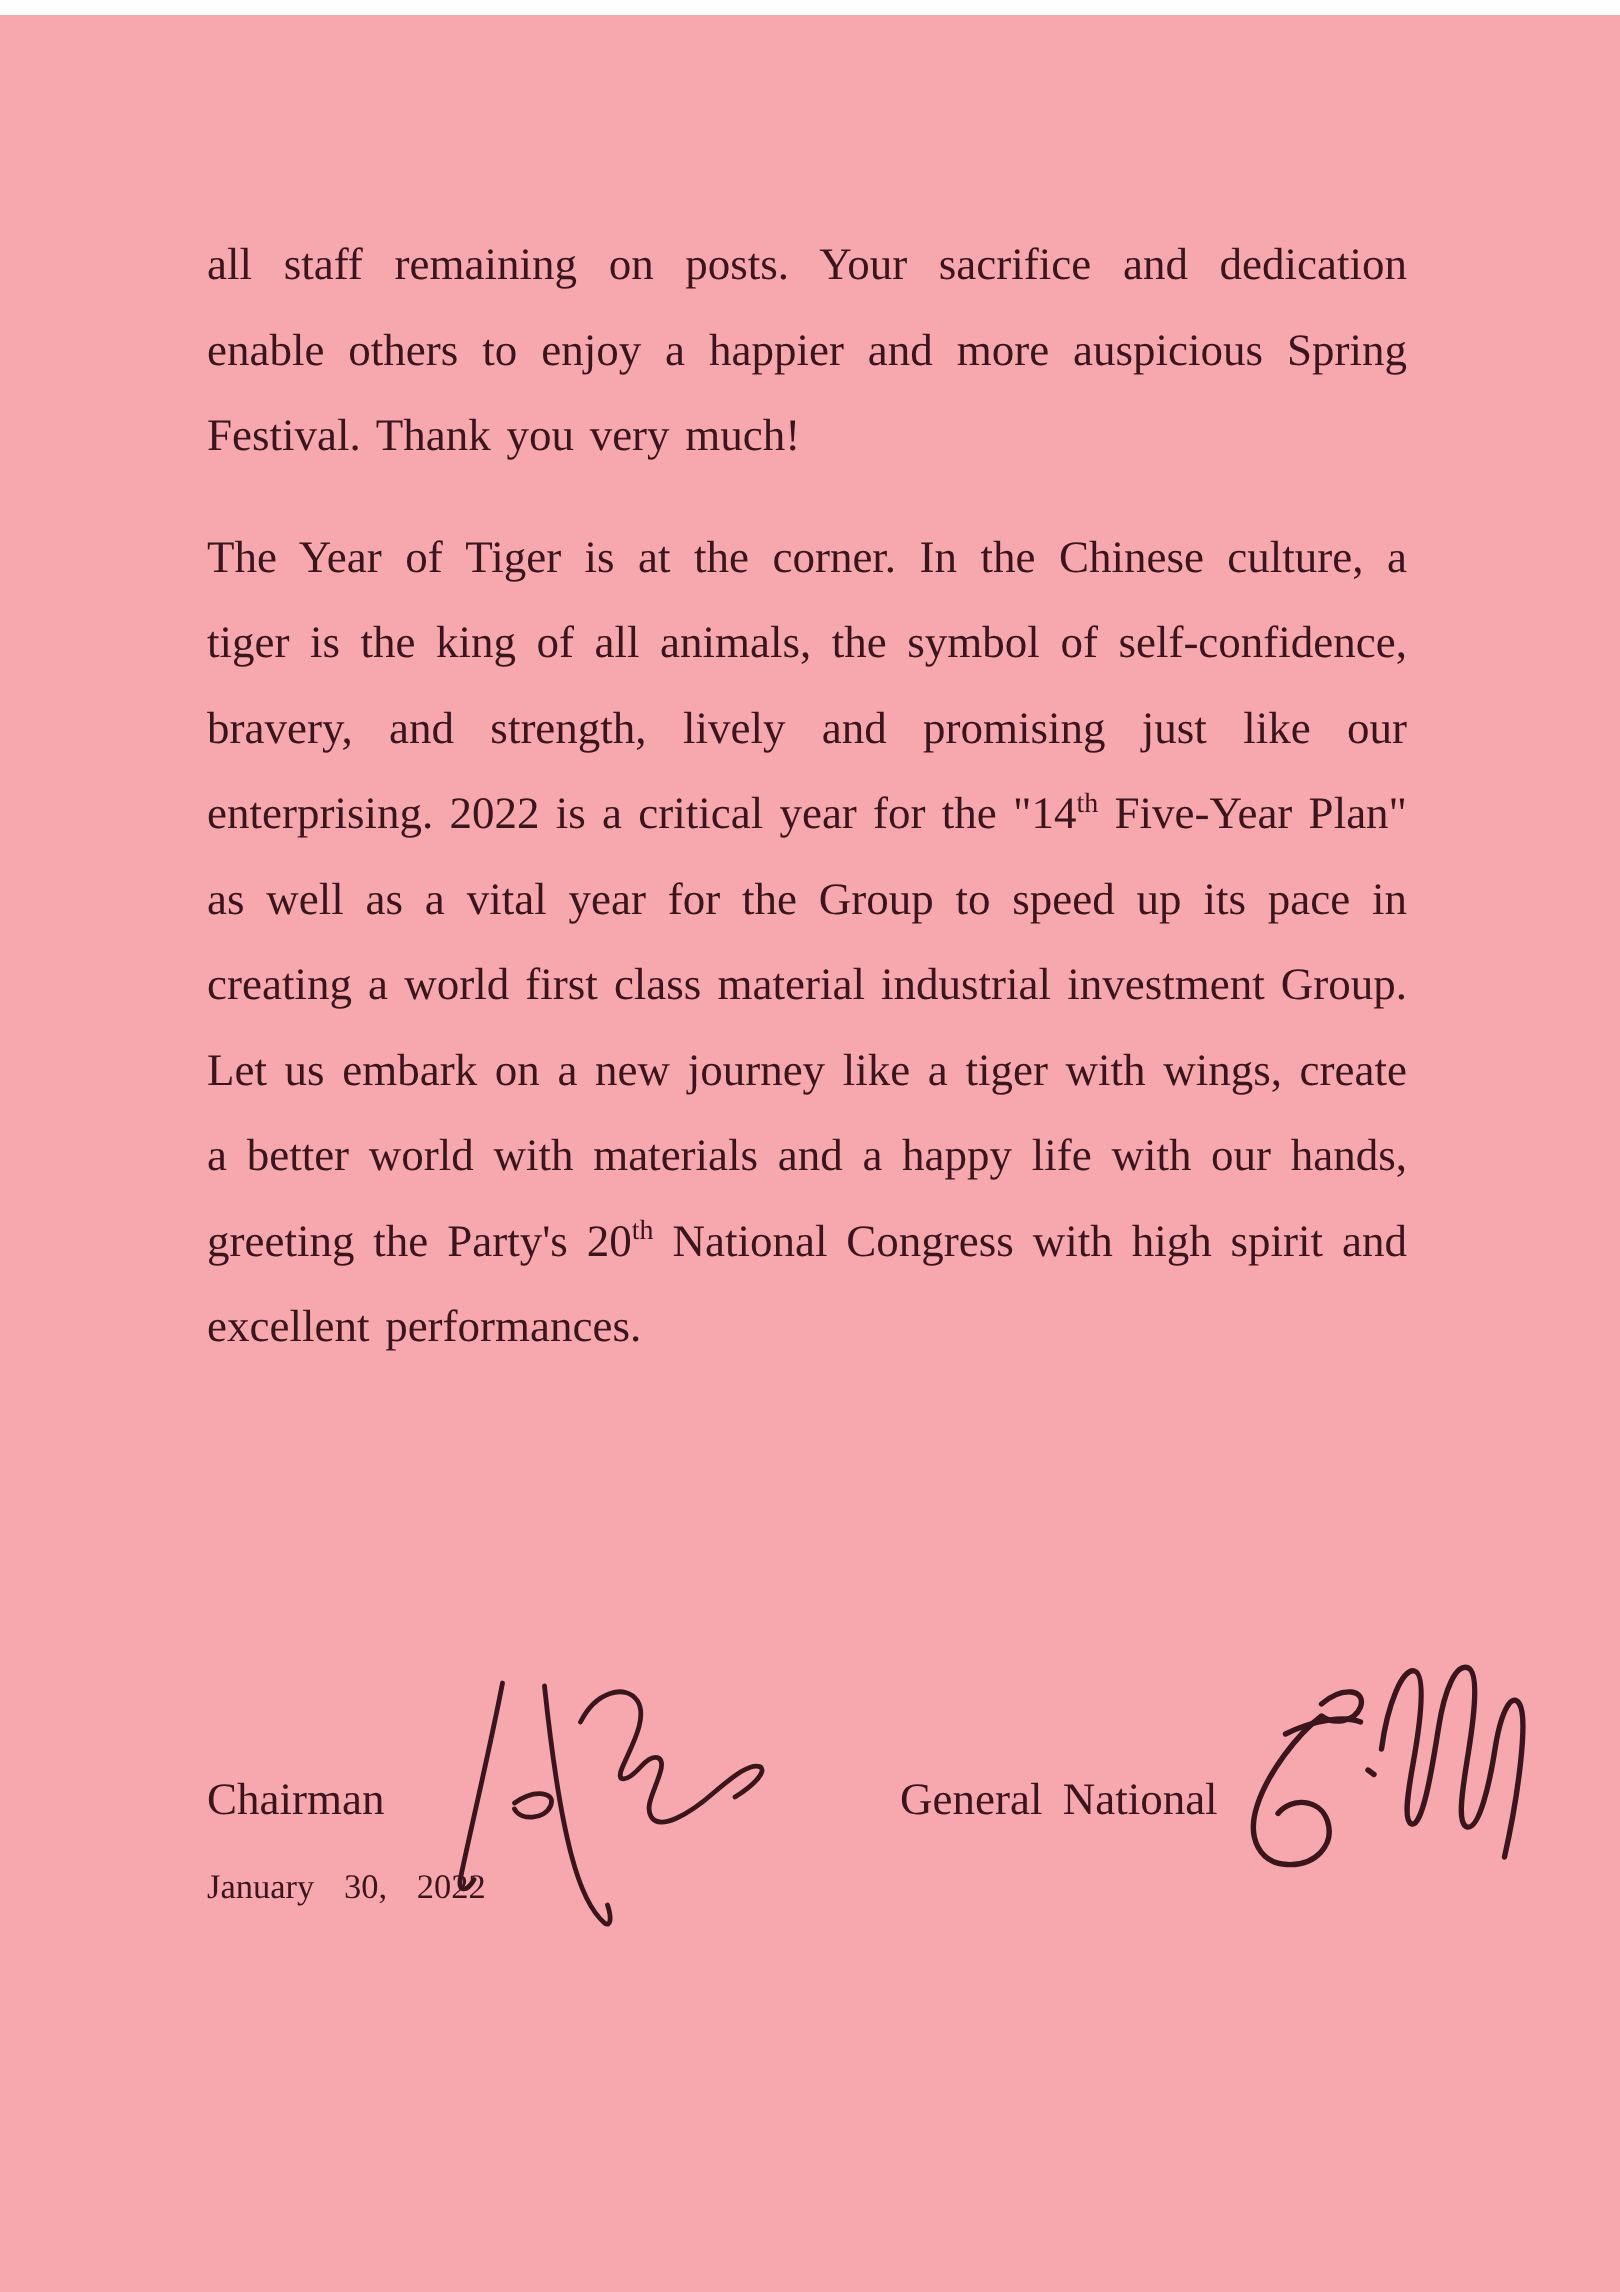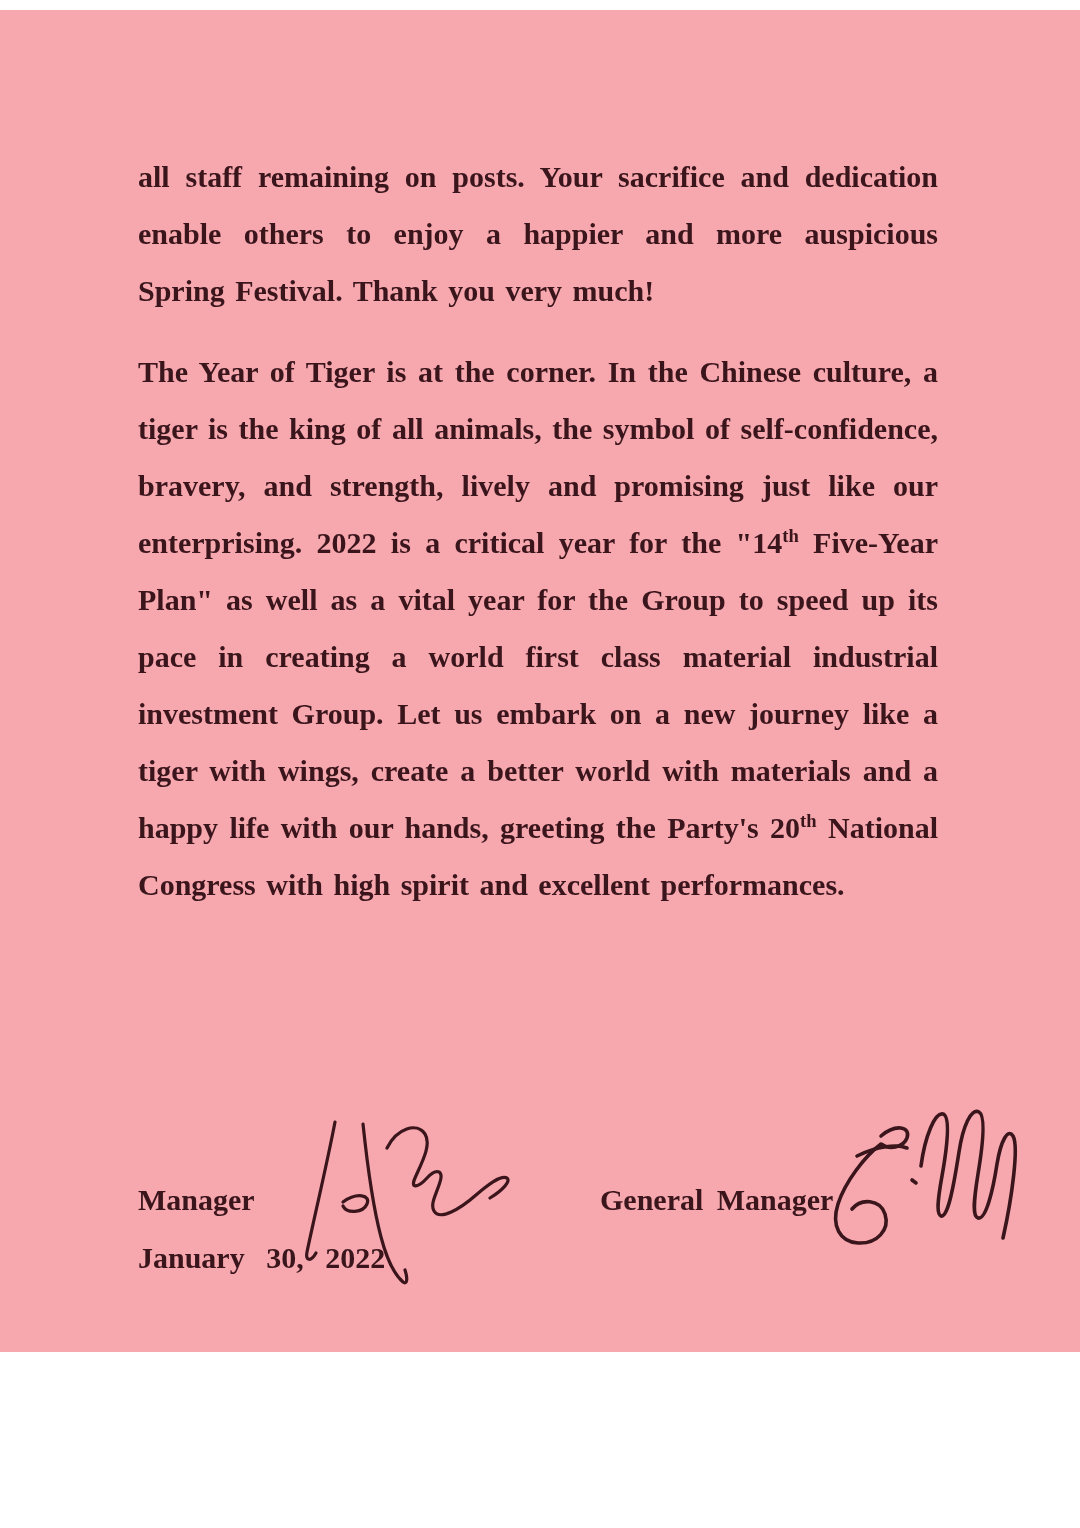--- a/index.html
+++ b/index.html
@@ -6,23 +6,22 @@
   html, body { width: 1080px; height: 1528px; }
   body {
     background: #ffffff;
     font-family: "Liberation Serif", "DejaVu Serif", serif;
     position: relative;
     overflow: hidden;
   }
   .paper {
     position: absolute;
     left: 0; top: 10px;
-    width: 1080px; height: 1342px;
+    width: 1080px; height: 1518px;
     background: #f7a8ae;
-    font-weight: bold;
   }
   .content {
     position: absolute;
     left: 138px; top: 138px;
     width: 800px;
     color: #3a151c;
   }
   .content p {
     font-size: 30px;
     line-height: 57px;
@@ -47,21 +46,21 @@
     font-size: 30px;
     line-height: 40px;
     word-spacing: 6px;
     white-space: nowrap;
   }
   .chairman-label { left: 0; top: 80px; }
   .gm-label { left: 462px; top: 80px; }
   .date-line {
     position: absolute;
     left: 0; top: 138px;
-    font-size: 30px;
+    font-size: 23px;
     line-height: 40px;
     word-spacing: 14px;
     white-space: nowrap;
   }
   .sig {
     position: absolute;
     overflow: visible;
   }
   .sig path {
     fill: none;
@@ -80,30 +79,30 @@
 <div class="paper" style="background: rgb(247, 168, 174);">
 
   <div class="content" style="color: rgb(58, 21, 28);">
 
   <p><span>all staff remaining on posts. Your sacrifice and dedication enable others to enjoy a happier and more auspicious Spring Festival. Thank you very much!</span></p>
       <p><span>The Year of Tiger is at the corner. In the Chinese culture, a tiger is the king of all animals, the symbol of self-confidence, bravery, and strength, lively and promising just like our enterprising. 2022 is a critical year for the "14</span><sup>th</sup><span> Five-Year Plan" as well as a vital year for the Group to speed up its pace in creating a world first class material industrial investment Group. Let us embark on a new journey like a tiger with wings, create a better world with materials and a happy life with our hands, greeting the Party's 20</span><sup>th</sup><span> National Congress with high spirit and excellent performances.</span></p>
     </div>
 
   <div class="signoff" style="color: rgb(58, 21, 28);">
 
-    <span class="sig-label chairman-label">Manager</span>
+    <span class="sig-label chairman-label">Chairman</span>
 
     <svg class="sig sig-chairman" viewBox="0 0 230 180" xmlns="http://www.w3.org/2000/svg">
       <path d="M52 12 C44 54 32 104 24 142 C22 151 28 152 33 143" stroke="#3a151c"></path>
       <path d="M60 92 C74 82 88 85 84 94 C80 103 64 104 60 96" stroke="#3a151c"></path>
       <path d="M80 14 C84 52 90 97 98 127 C104 150 112 165 120 172 C124 175 125 169 122 160" stroke="#3a151c"></path>
       <path d="M104 38 C114 18 134 12 142 24 C149 35 138 54 132 68 C127 79 135 78 144 68 C153 58 161 60 157 72 C153 85 147 94 151 101 C157 111 177 99 193 85 C207 73 218 65 224 68 C228 71 220 80 207 88" stroke="#3a151c"></path>
     </svg>
 
-    <span class="sig-label gm-label">General Manager</span>
+    <span class="sig-label gm-label">General National</span>
 
     <svg class="sig sig-gm" viewBox="0 0 225 180" xmlns="http://www.w3.org/2000/svg">
       <path d="M88 38 C102 26 118 28 114 40 C110 50 96 52 88 46 C72 58 52 84 45 106 C38 128 47 144 65 145 C84 146 97 132 92 116 C87 101 68 100 59 111" stroke="#3a151c"></path>
       <path d="M64 58 C84 48 104 46 114 50" stroke="#3a151c"></path>
       <path d="M119 82 l4 3" stroke="#3a151c"></path>
       <path d="M128 68 C132 38 142 14 150 16 C158 18 154 50 149 78 C145 100 143 116 148 118 C155 120 161 86 166 54 C170 28 178 10 186 14 C193 18 190 46 185 76 C181 101 179 118 185 120 C193 122 200 92 204 66 C208 42 215 30 220 38 C226 48 219 100 210 140" stroke="#3a151c"></path>
     </svg>
 
     <span class="date-line">January 30, 2022</span>
 

